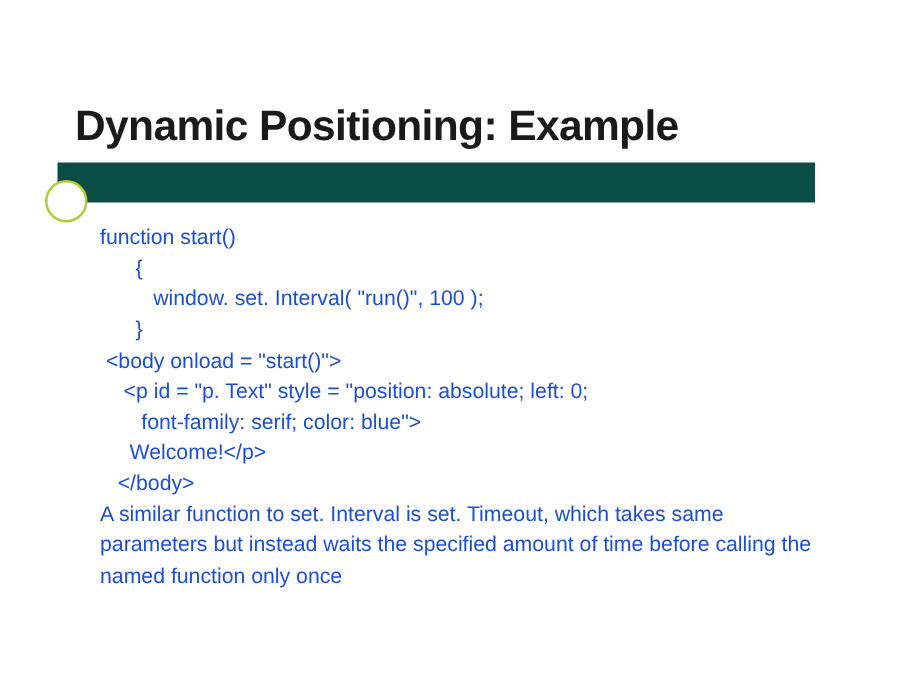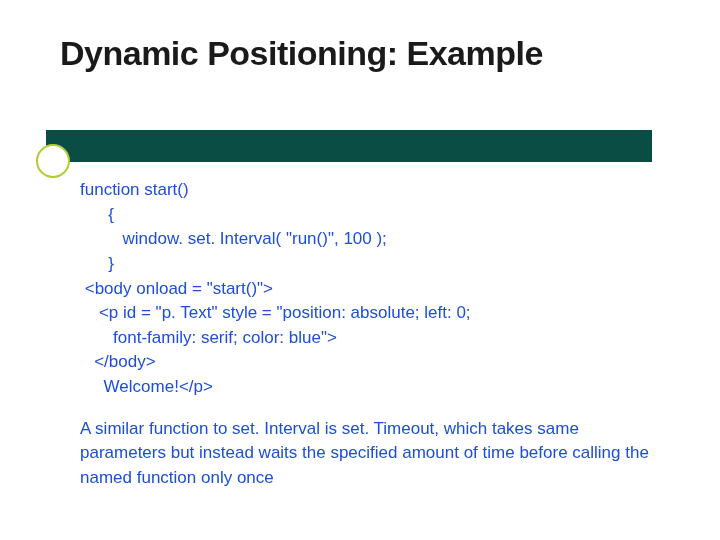--- a/index.html
+++ b/index.html
@@ -9,21 +9,21 @@
     height: 540px;
     background: #ffffff;
     font-family: Arial, Helvetica, sans-serif;
     overflow: hidden;
   }
   .slide {
     position: relative;
     width: 720px;
     height: 540px;
     box-sizing: border-box;
-    padding: 34px 60px 40px 60px;
+    padding: 82px 60px 40px 60px;
   }
   .title {
     font-size: 34px;
     font-weight: bold;
     color: #1a1a1a;
     letter-spacing: -0.5px;
     white-space: nowrap;
   }
   .title-bar {
     position: absolute;
@@ -52,36 +52,35 @@
     width: 580px;
     font-size: 17px;
     line-height: 1.45;
     color: #1d4ed8;
   }
   .content div {
     white-space: pre;
   }
   .content .wrap {
     white-space: normal;
-    margin-top: 17px;
   }
 </style>
 </head>
 <body>
 
 <div class="slide">
   <div class="title">Dynamic Positioning: Example</div>
   <div class="title-bar"></div>
   <div class="circle"></div>
 
   <div class="content">
     <div>function start()</div>
     <div>      {</div>
     <div>         window. set. Interval( "run()", 100 );</div>
     <div>      }</div>
     <div> &lt;body onload = "start()"&gt;</div>
     <div>    &lt;p id = "p. Text" style = "position: absolute; left: 0;</div>
     <div>       font-family: serif; color: blue"&gt;</div>
+    <div>     Welcome!&lt;/p&gt;</div>
     <div>   &lt;/body&gt;</div>
-    <div>     Welcome!&lt;/p&gt;</div>
     <div class="wrap">A similar function to set. Interval is set. Timeout, which takes same parameters but instead waits the specified amount of time before calling the named function only once</div>
   </div>
 </div>
 
 </body></html>

